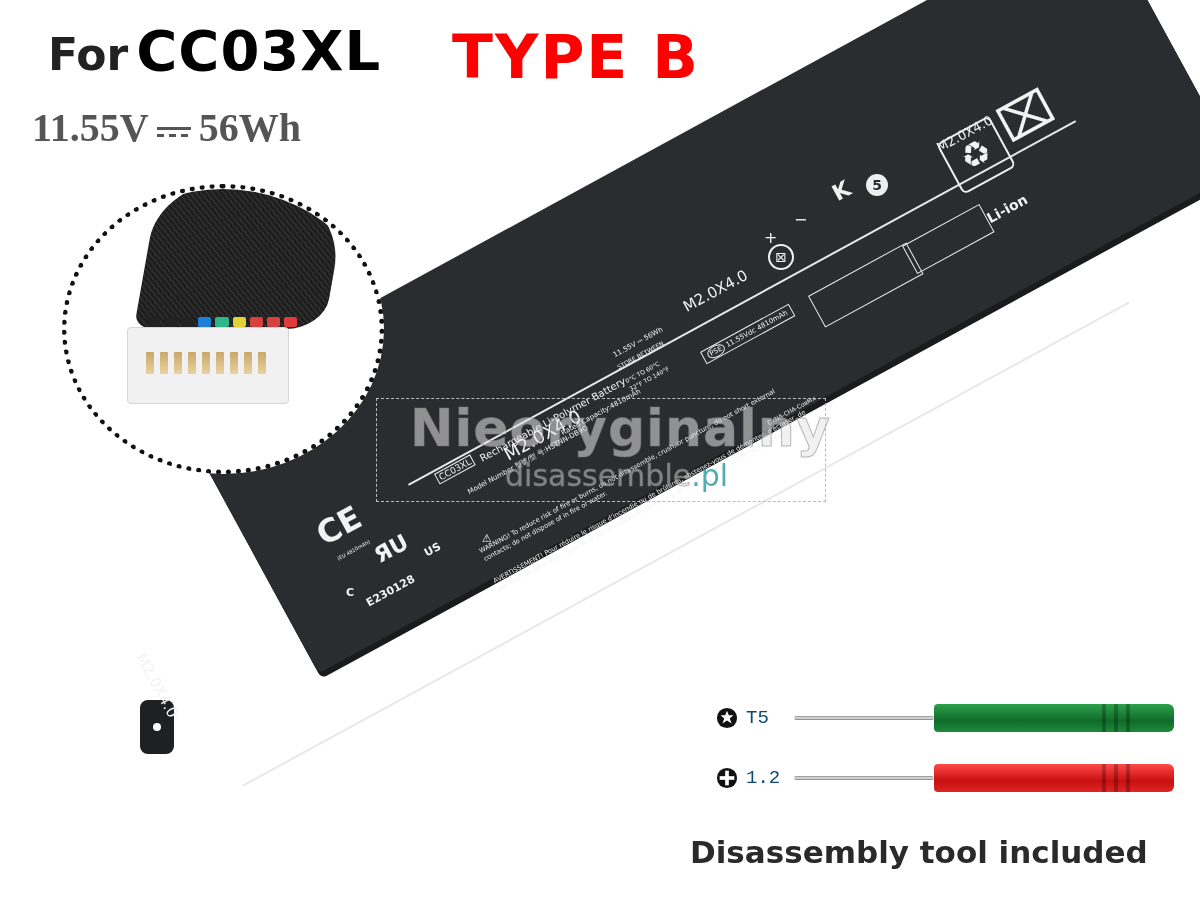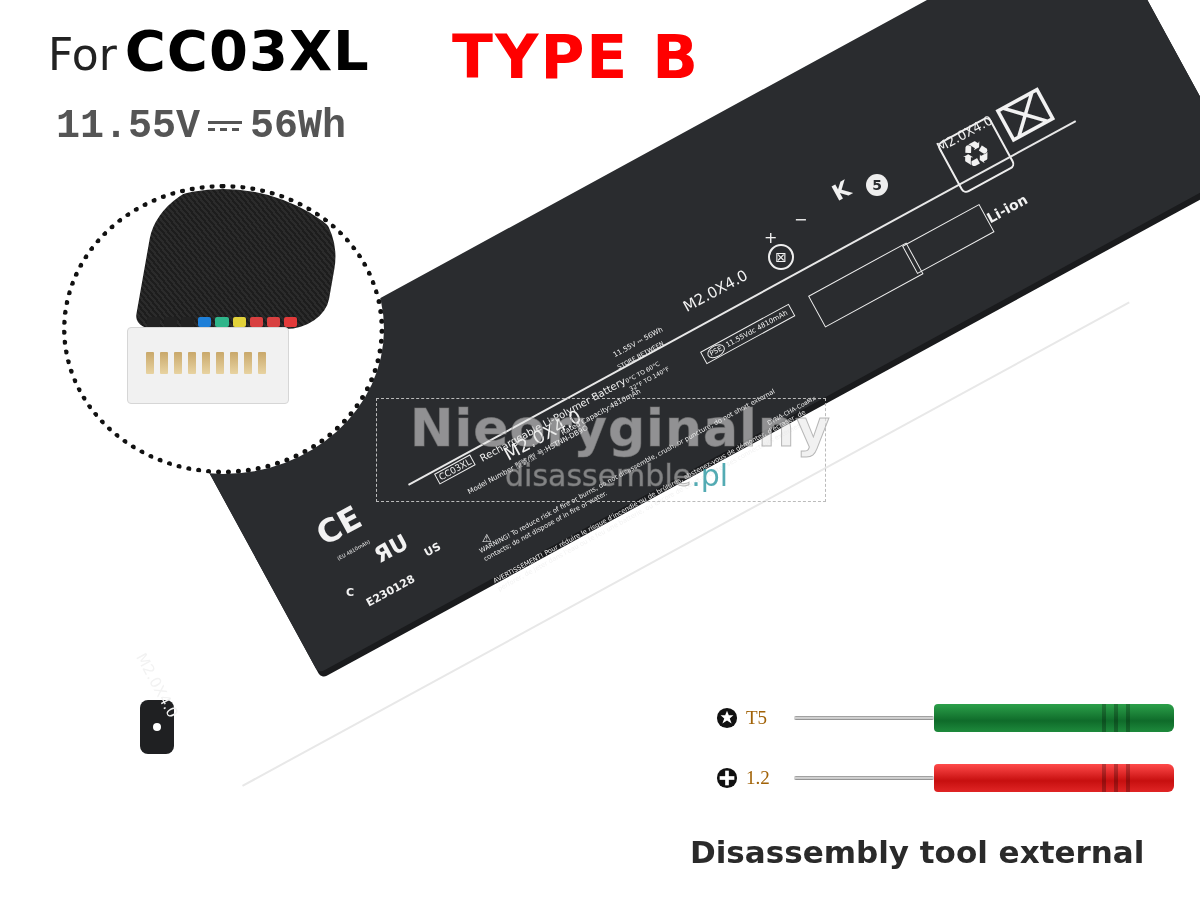--- a/index.html
+++ b/index.html
@@ -1,23 +1,23 @@
 <!DOCTYPE html>
 <html><head>
 <meta charset="utf-8">
 <style>
   html, body { margin:0; padding:0; }
   body { width:1200px; height:900px; background:#ffffff; position:relative; overflow:hidden; font-family:"DejaVu Sans", sans-serif; }
   .abs { position:absolute; }
 
   
   .for-line { left:48px; top:18px; white-space:nowrap; }
-  .for-word { font-family:"DejaVu Sans", sans-serif; font-size:44px; color:#222; font-weight:normal; vertical-align:baseline; }
+  .for-word { font-family:"DejaVu Sans", sans-serif; font-size:44px; color:#222; font-weight:bold; vertical-align:baseline; }
   .model { font-family:"DejaVu Sans", sans-serif; font-size:56px; font-weight:bold; color:#000; letter-spacing:1px; margin-left:8px; }
-  .spec-line { left:56px; top:104px; white-space:nowrap; font-family:Liberation Mono, monospace; font-size:40px; font-weight:bold; color:#555; }
+  .spec-line { left:32px; top:104px; white-space:nowrap; font-family:Liberation Serif, serif; font-size:40px; font-weight:bold; color:#555; }
   .dc-sym { display:inline-block; width:34px; height:14px; position:relative; margin:0 8px; vertical-align:middle; }
   .dc-sym::before { content:""; position:absolute; left:0; right:0; top:2px; height:3px; background:#555; }
   .dc-sym::after { content:""; position:absolute; left:0; right:0; top:9px; height:3px;
      background:repeating-linear-gradient(90deg,#555 0 7px,transparent 7px 12px); }
   .type-b { left:452px; top:22px; font-family:"DejaVu Sans", sans-serif; font-weight:bold; font-size:60px; color:#ff0000; letter-spacing:2px; }
 
   
   .zoom-circle { left:62px; top:184px; width:322px; height:290px; border-radius:50%; border:5px dotted #111; box-sizing:border-box; overflow:hidden; background:#fff; }
   .cable-fabric { position:absolute; left:80px; top:-10px; width:190px; height:150px; background:
       repeating-linear-gradient(45deg,#1d1d1d 0 2px,#2b2b2b 2px 4px); border-radius:40% 60% 20% 10%; transform:skewX(-10deg); }
@@ -38,21 +38,21 @@
   .tab::after { content:""; position:absolute; width:8px; height:8px; background:#fff; border-radius:50%; left:50%; top:50%; margin:-4px 0 0 -4px; }
 
   .watermark { left:376px; top:398px; width:448px; height:102px; border:1px dashed #bbb; }
   .wm-main { left:410px; top:398px; font-size:52px; font-weight:bold; color:rgba(230,230,230,0.55); -webkit-text-stroke:1px rgba(120,120,120,0.5); letter-spacing:1px; }
   .wm-sub { left:505px; top:458px; font-size:30px; color:rgba(220,220,220,0.5); -webkit-text-stroke:1px rgba(120,120,120,0.5); }
   .wm-pl { color:rgba(40,150,160,0.8); -webkit-text-stroke:0; }
 
   
   .tool-row { position:absolute; left:716px; display:flex; align-items:center; }
   .tool-icon { width:22px; height:22px; display:inline-block; margin-right:8px; }
-  .tool-label { font-family:Liberation Serif, serif; font-size:19px; color:#a16207; width:48px; }
+  .tool-label { font-family:Liberation Mono, monospace; font-size:19px; color:#0c4a6e; width:48px; }
   .shaft { width:140px; height:4px; background:linear-gradient(#8a8a8a,#e8e8e8,#7a7a7a); border-radius:2px; }
   .handle { width:240px; height:28px; border-radius:4px 6px 6px 4px; position:relative; }
   .handle.green { background:linear-gradient(#2ca04a,#0f6b2a 60%,#1e8a3c); }
   .handle.red { background:linear-gradient(#ff4a4a,#c70f0f 60%,#e02525); }
   .handle .grip { position:absolute; top:0; bottom:0; width:4px; background:rgba(0,0,0,0.25); }
   .disasm { left:690px; top:834px; font-family:"DejaVu Sans", sans-serif; font-size:31px; font-weight:bold; color:#2a2a2a; white-space:nowrap; }
 </style>
 </head>
 <body>
 
@@ -178,13 +178,13 @@
     <rect x="4" y="10" width="16" height="4" fill="#fff"></rect>
   </svg>
   <span class="tool-label">1.2</span>
   <div class="shaft"></div>
   <div class="handle red">
     <span class="grip" style="left:168px"></span>
       <span class="grip" style="left:180px"></span>
       <span class="grip" style="left:192px"></span>
   </div>
 </div>
-<div class="abs disasm">Disassembly tool external</div>
+<div class="abs disasm">Disassembly tool included</div>
 
 </body></html>

